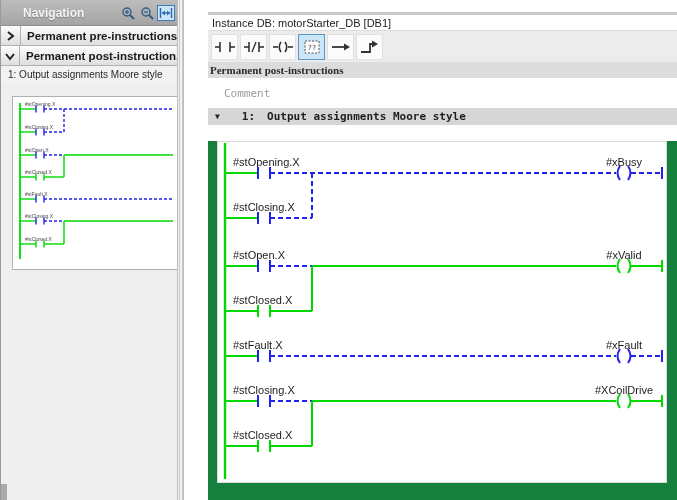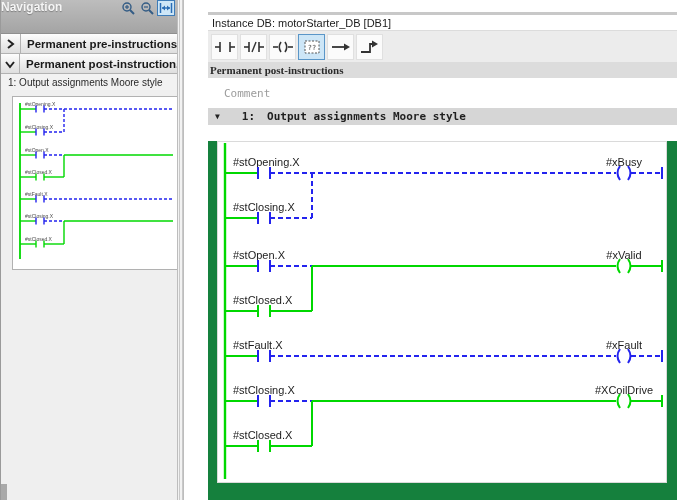--- a/index.html
+++ b/index.html
@@ -1,21 +1,21 @@
 <!DOCTYPE html>
 <html><head>
 <meta charset="utf-8">
 <style>
   * { margin:0; padding:0; box-sizing:border-box; }
   body { font-family:"Liberation Sans", sans-serif; background:#fff; }
   .app { position:relative; width:677px; height:500px; overflow:hidden; background:#fff; }
 
   
   .nav { position:absolute; left:0; top:0; width:177px; height:500px; background:#efefef; border-left:1px solid #9a9a9a; }
-  .nav-header { height:34px; background:linear-gradient(#bdbdbd,#a4a4a4); display:flex; padding:0 2px 0 0; border-bottom:1px solid #8f8f8f; }
+  .nav-header { height:26px; background:linear-gradient(#bdbdbd,#a4a4a4); display:flex; align-items:center; padding:0 2px 0 22px; border-bottom:1px solid #8f8f8f; }
   .nav-title { font-weight:bold; font-size:12px; color:#f5f5f5; text-shadow:0 1px 1px #808080; flex:1; }
   .nav-tool { width:18px; height:16px; display:flex; align-items:center; justify-content:center; margin-left:1px; cursor:pointer; }
   .nav-tool.active { background:#cde6f7; border:1px solid #3e7cb8; }
   .nav-section { height:20px; display:flex; align-items:stretch; background:linear-gradient(#fdfdfd,#dedede); border-bottom:1px solid #b2b2b2; cursor:pointer; }
   .nav-chev { width:20px; border-right:1px solid #b2b2b2; display:flex; align-items:center; justify-content:center; }
   .nav-sec-label { font-size:11.5px; font-weight:bold; color:#1a1a1a; display:flex; align-items:center; padding-left:6px; white-space:nowrap; overflow:hidden;text-align:center; }
   .nav-item-label { font-size:10px; color:#2a2a2a; padding:3px 0 2px 7px; background:#f2f2f2; white-space:nowrap; }
   .thumb-box { position:absolute; left:11px; top:96px; width:166px; height:174px; background:#fff; border:1px solid #b1b1b1; cursor:pointer; }
   .nav-corner { position:absolute; left:0; bottom:0; width:6px; height:16px; background:#a9a9a9; }
 

